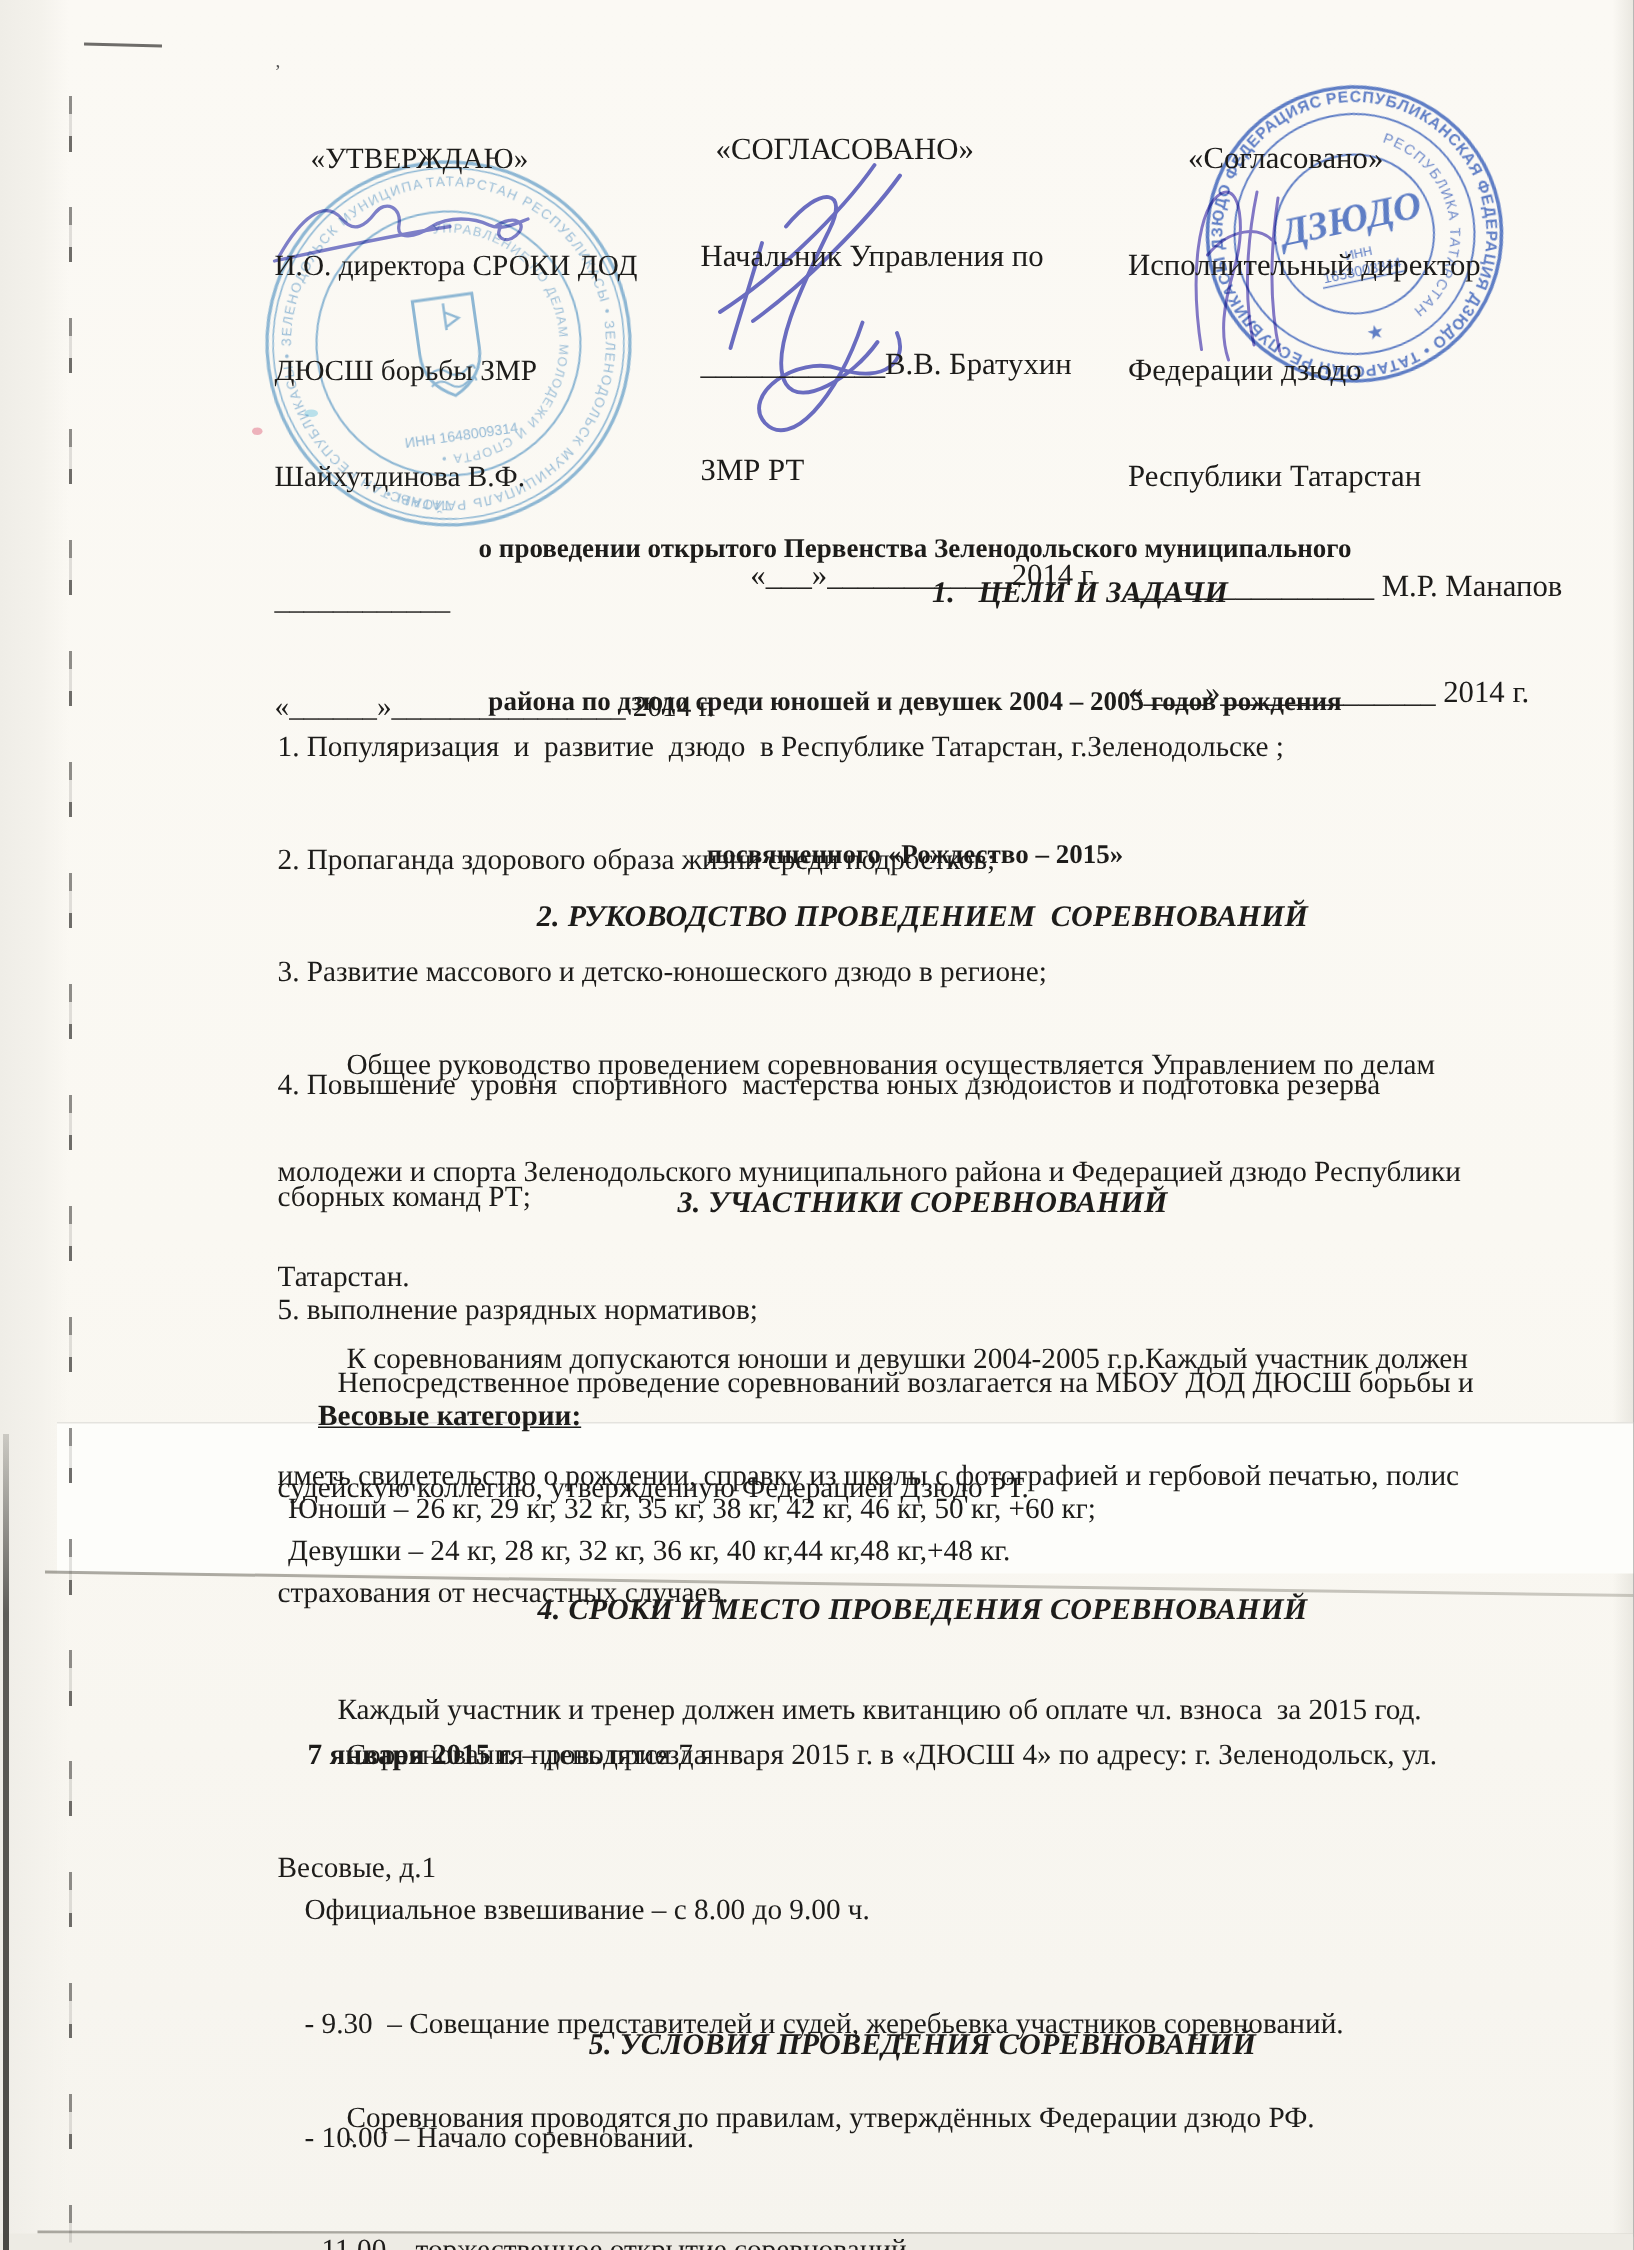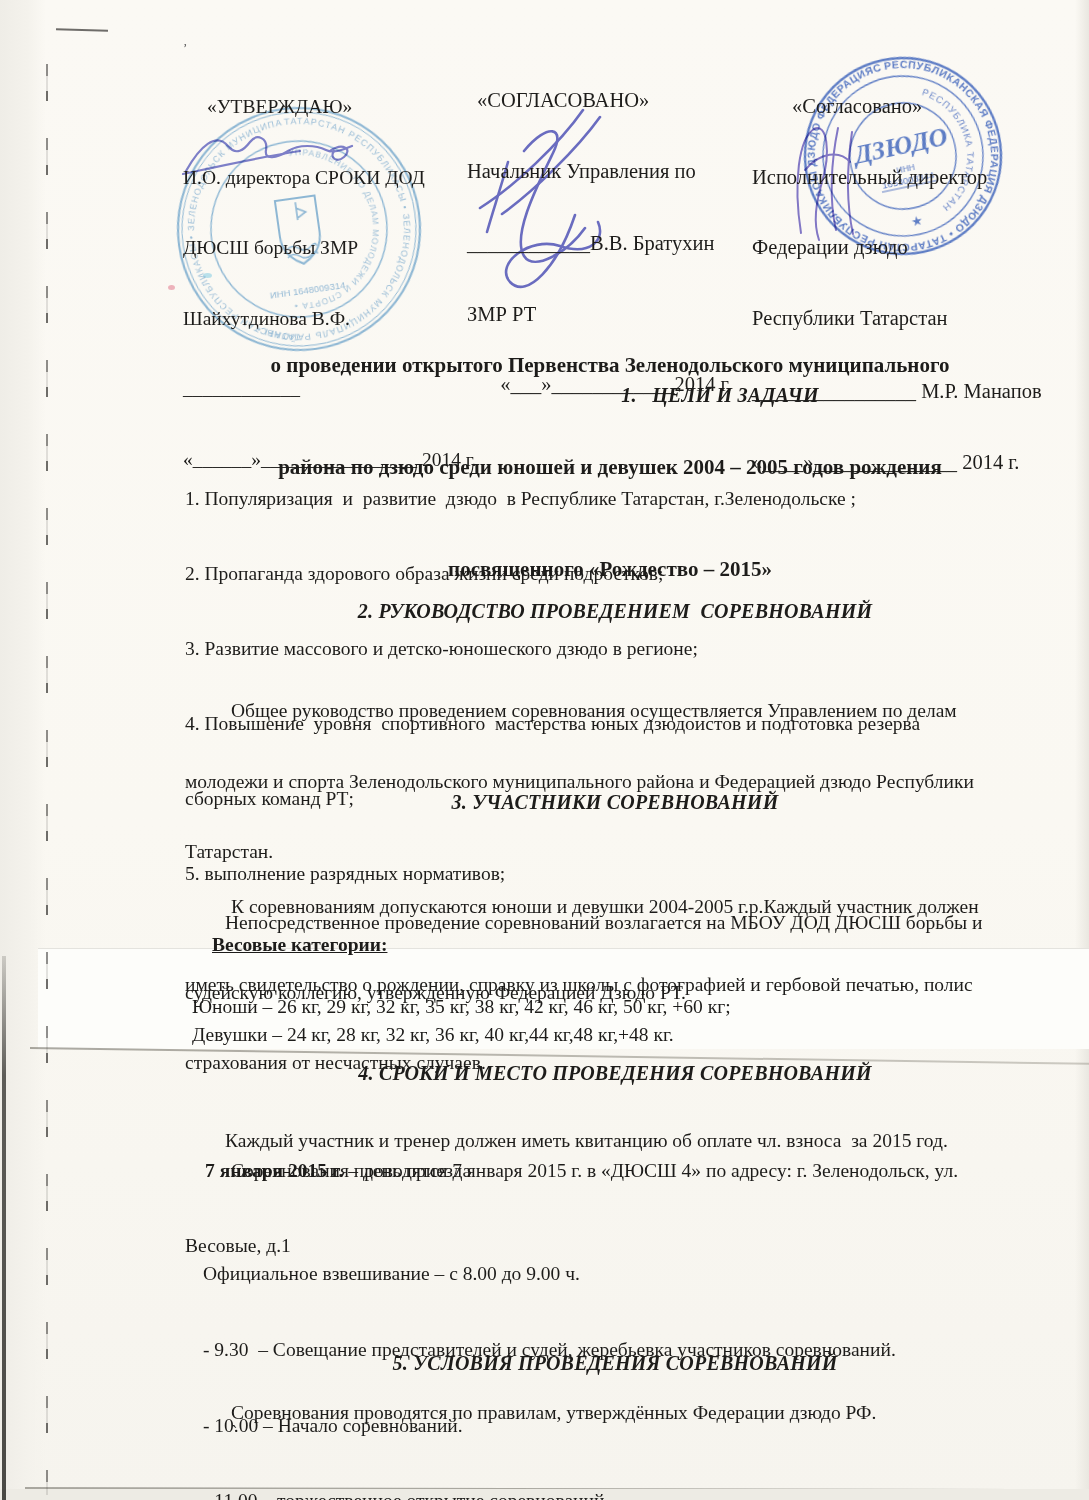--- a/index.html
+++ b/index.html
@@ -135,42 +135,42 @@
         <path d="M805,170 C820,152 840,150 850,162"></path>
       </g>
     </g>
   </svg>
 
   <div class="b hdr-sm" style="left:183px;top:48px;width:300px;">
     <div style="padding-left:24px;">«УТВЕРЖДАЮ»</div>
     <div>И.О. директора СРОКИ ДОД</div>
     <div>ДЮСШ борьбы ЗМР</div>
     <div>Шайхутдинова В.Ф.</div>
-    <div style="margin-top:0;">____________</div>
+    <div style="margin-top:12px;">____________</div>
     <div>«______»________________ 2014 г.</div>
   </div>
 
   <div class="b hdr" style="left:467px;top:42px;width:280px;">
     <div style="padding-left:10px;">«СОГЛАСОВАНО»</div>
     <div>Начальник Управления по</div>
     <div style="margin-top:2px;">____________В.В. Братухин</div>
     <div>ЗМР РТ</div>
     <div style="padding-left:18px;text-align:center;">«___»____________2014 г.</div>
   </div>
 
   <div class="b hdr" style="left:752px;top:48px;width:300px;">
     <div style="padding-left:40px;">«Согласовано»</div>
     <div>Исполнительный директор</div>
     <div>Федерации дзюдо</div>
     <div>Республики Татарстан</div>
     <div style="margin-top:3px;">________________ М.Р. Манапов</div>
     <div>«____»______________ 2014 г.</div>
   </div>
 
-  <div class="b" style="left:140px;top:280px;width:940px;text-align:center;font-weight:bold;font-size:21px;line-height:34px;">
+  <div class="b" style="left:140px;top:280px;width:940px;text-align:center;font-weight:bold;font-size:18px;line-height:34px;">
     <div>о проведении открытого Первенства Зеленодольского муниципального</div>
     <div>района по дзюдо среди юношей и девушек 2004 – 2005 годов рождения</div>
     <div>посвященного «Рождество – 2015»</div>
   </div>
 
   <div class="sh" style="top:384px;padding-left:105px;">1.   ЦЕЛИ И ЗАДАЧИ</div>
   <div class="b body19" style="left:185px;top:436px;width:840px;line-height:25px;">
     <div>1. Популяризация  и  развитие  дзюдо  в Республике Татарстан, г.Зеленодольске ;</div>
     <div>2. Пропаганда здорового образа жизни среди подростков;</div>
     <div>3. Развитие массового и детско-юношеского дзюдо в регионе;</div>

